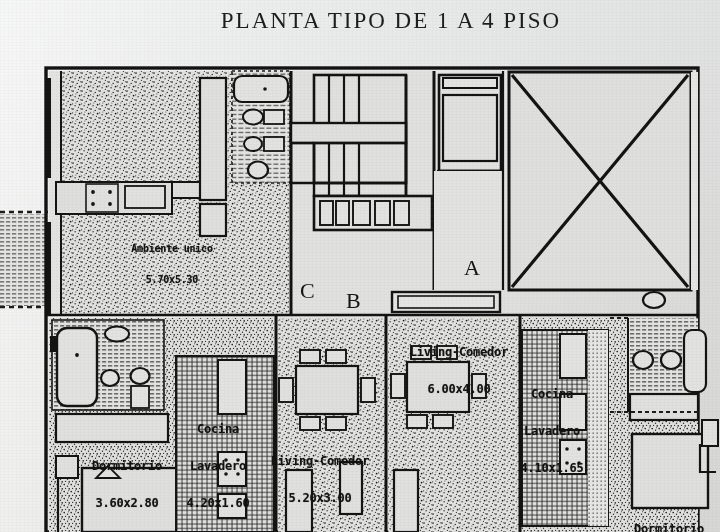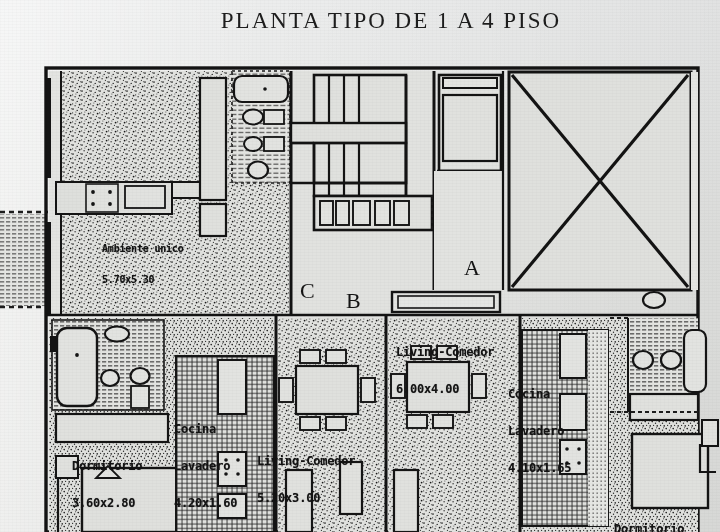--- a/index.html
+++ b/index.html
@@ -35,20 +35,21 @@
   
   #plan{position:absolute;left:0;top:0;width:720px;height:532px;}
   svg{position:absolute;left:0;top:0;}
   
   .lbl{
     position:absolute;
     font-family:"DejaVu Sans Mono","Liberation Mono",monospace;
     font-weight:700;
     color:#131313;
     line-height:1.02;
+    text-align:center;
     white-space:pre;
     letter-spacing:-0.2px;
     text-shadow:0 0 1px rgba(0,0,0,.35);
   }
   .lbl .d{display:block;}
   .lbl.s1{font-size:10px;}
   .lbl.s2{font-size:12px;}
   
   .unit{
     position:absolute;

